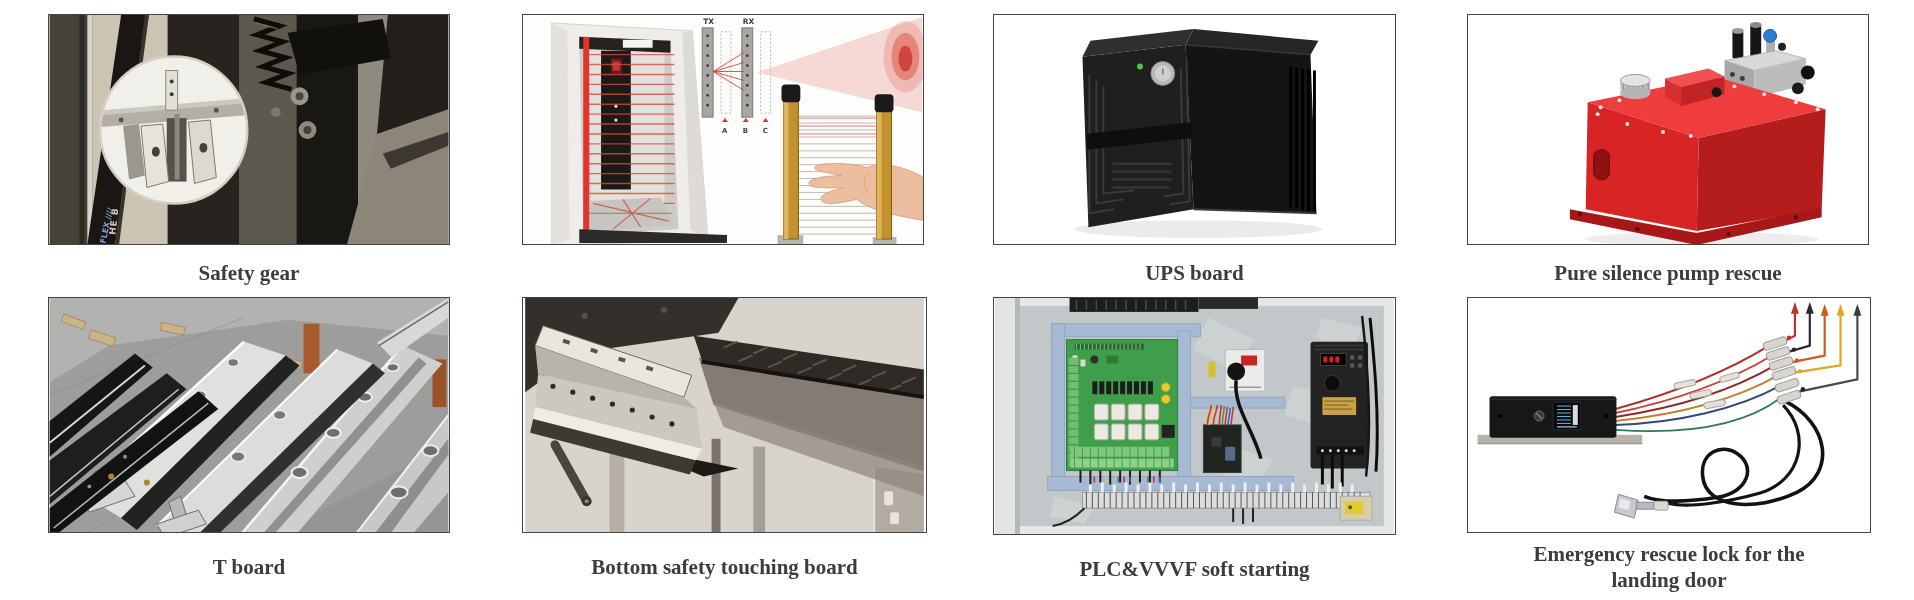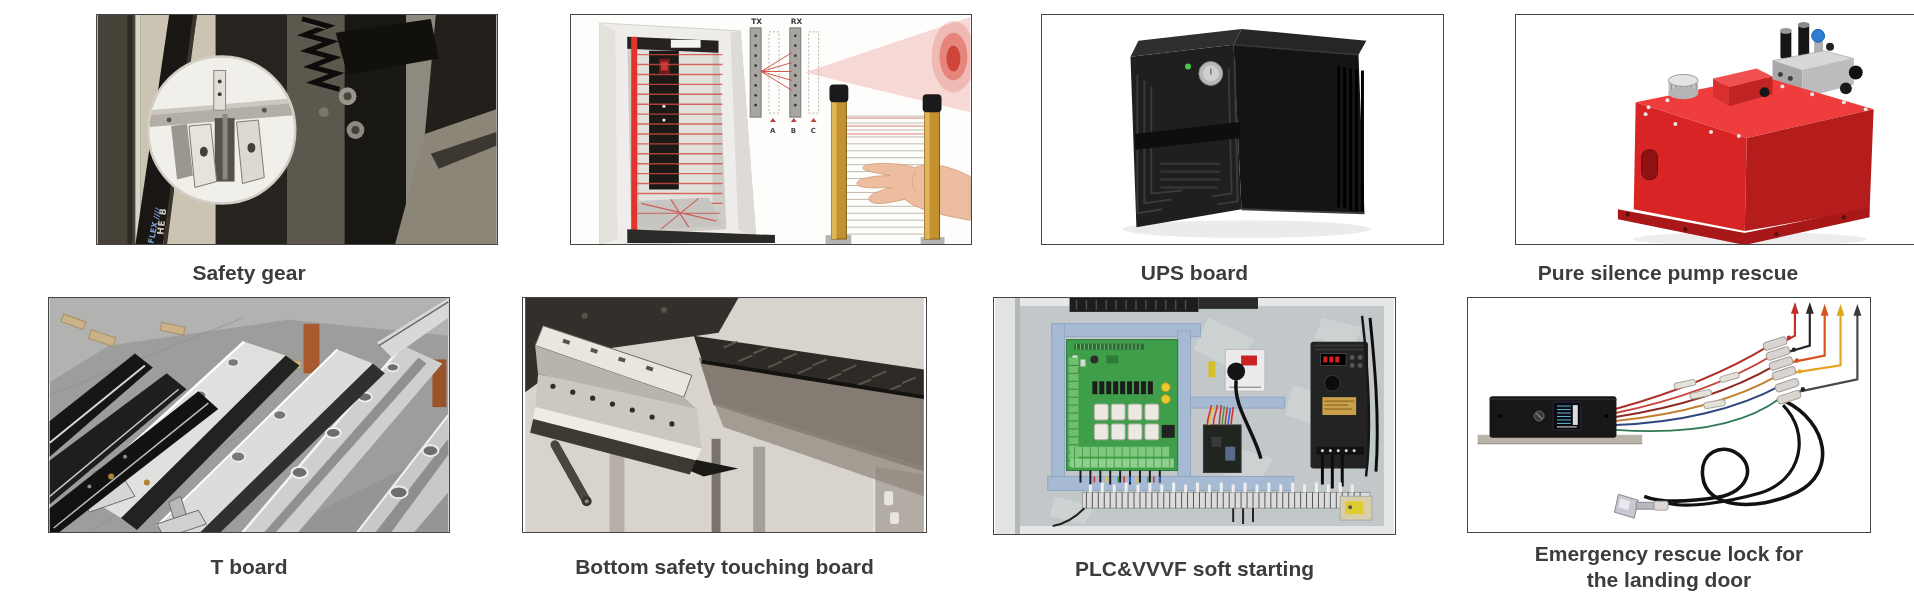--- a/index.html
+++ b/index.html
@@ -1,27 +1,27 @@
 <!DOCTYPE html>
 <html><head>
 <meta charset="utf-8">
 <style>
   html,body{margin:0;padding:0;background:#ffffff;width:1914px;height:600px;overflow:hidden;}
   body{font-family:"Liberation Sans",sans-serif;}
   .gallery{position:relative;width:1914px;height:600px;background:#ffffff;}
   figure.cell{position:absolute;margin:0;padding:0;width:402px;}
   .imgbox{width:400px;border:1px solid #454545;background:#ffffff;overflow:hidden;}
-  .row1 .imgbox{height:229px;margin-left:48px;}
+  .row1 .imgbox{height:229px;}
   .row2 .imgbox{height:234px;}
   .imgbox svg{display:block;width:100%;height:100%;}
   figcaption.caption{display:flex;align-items:center;justify-content:center;text-align:center;
     color:#3c3c3c;font-size:21px;font-weight:700;line-height:26px;}
   .row1 figcaption.caption{height:56px;}
   .row2 figcaption.caption{height:68px;}
-  .caption .inner{display:inline-block;max-width:370px;}
+  .caption .inner{display:inline-block;max-width:370px;font-family:Liberation Serif, serif;}
   .cell8 .caption .inner{max-width:280px;}
   svg text{font-family:"DejaVu Sans",sans-serif;}
 </style>
 </head>
 <body>
 
 <div class="gallery">
 
   <figure class="cell row1 cell1" style="left:48px;top:14px;">
     <div class="imgbox">

